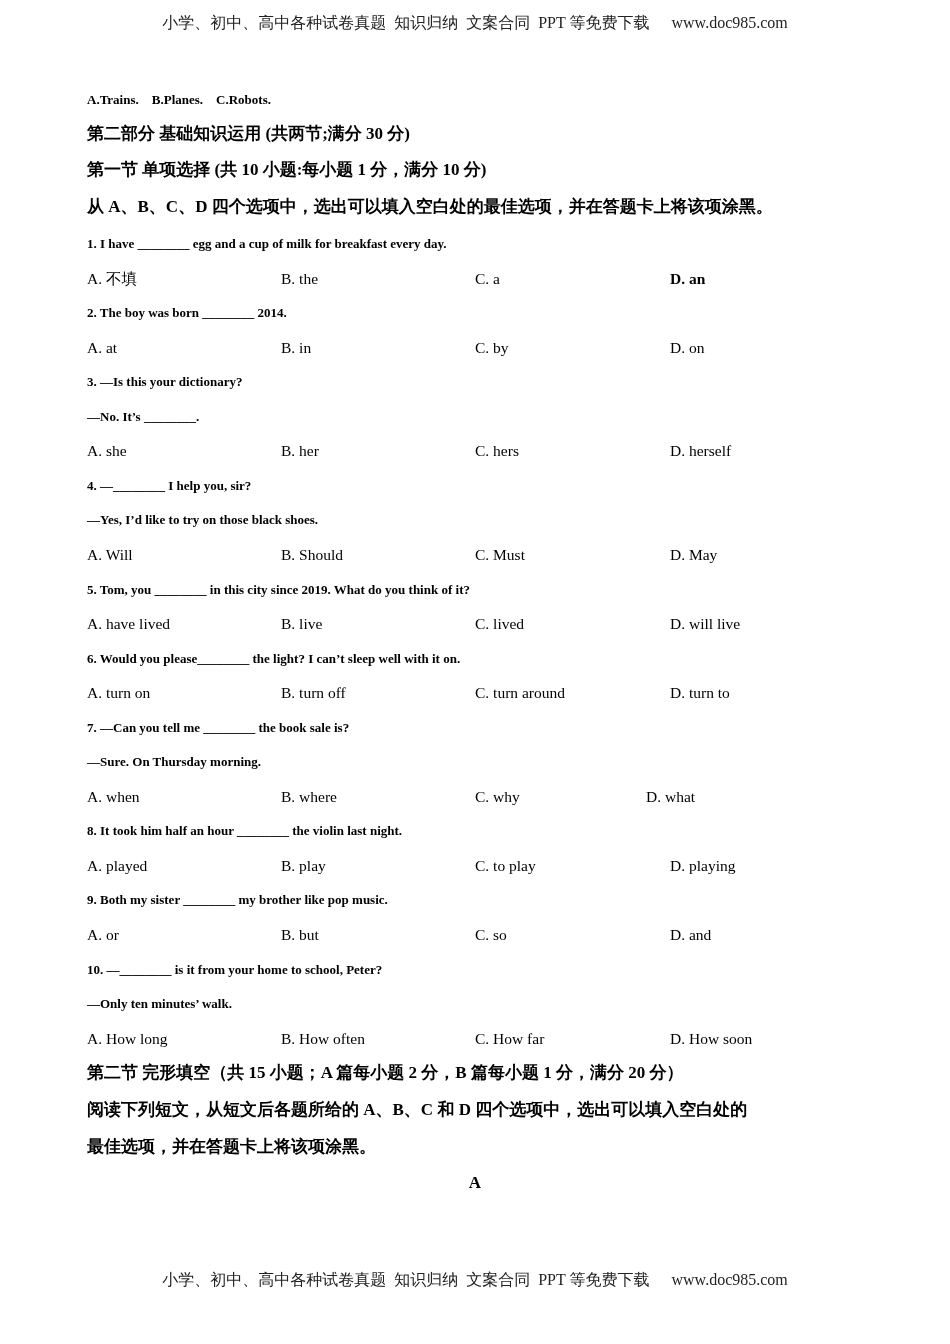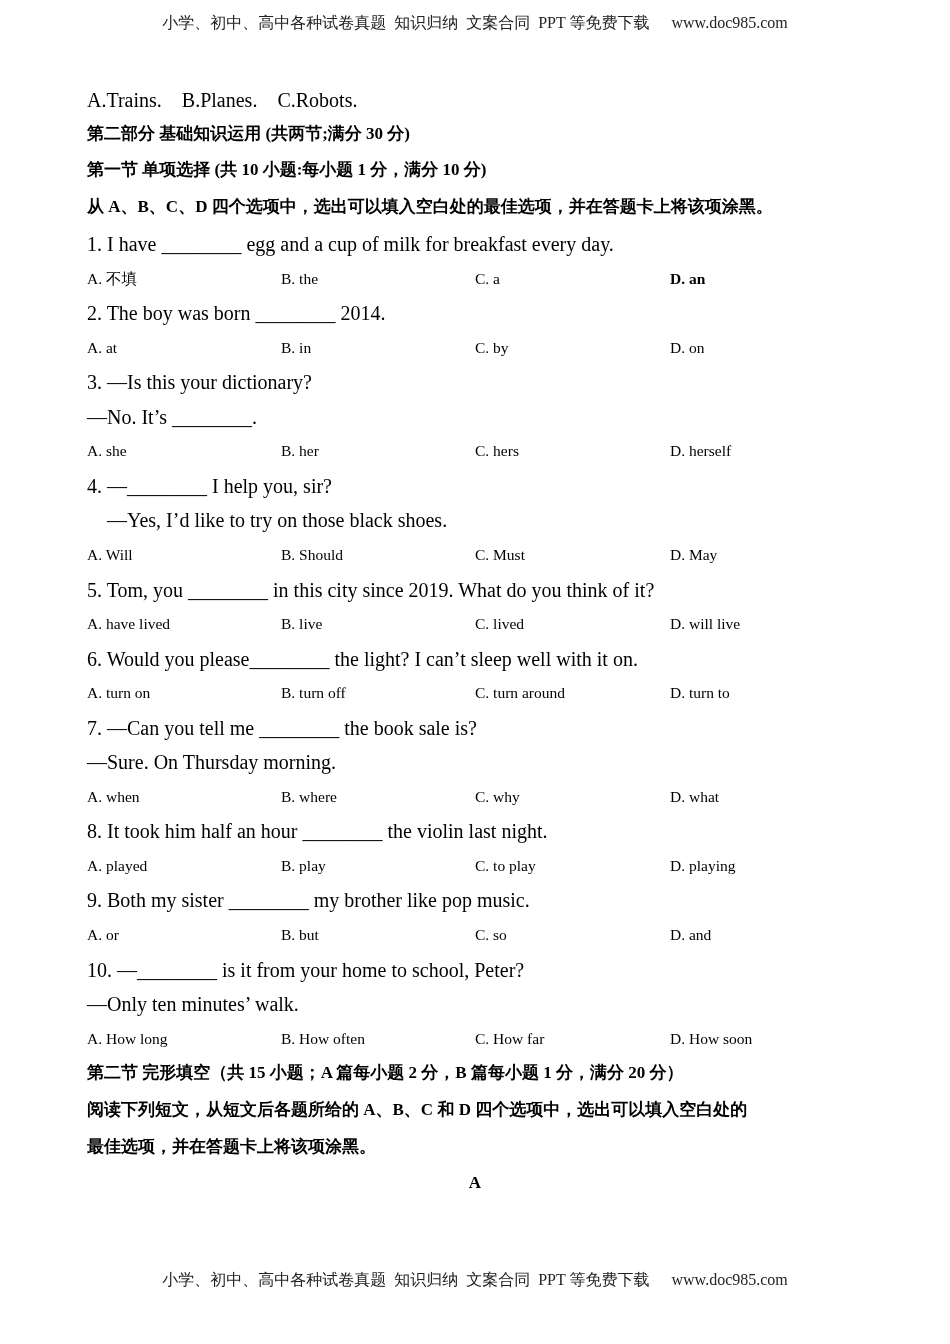--- a/index.html
+++ b/index.html
@@ -9,22 +9,23 @@
     color: #000;
   }
   .hdr, .ftr {
     position: absolute; left: 0; width: 950px; text-align: center;
     font-size: 16px; color: #222; white-space: pre;
   }
   .hdr { top: 13px; }
   .ftr { top: 1270px; }
   .hdr .url, .ftr .url { margin-left: 22px; }
   .line {
-    position: absolute; left: 87px; font-size: 20px; line-height: 20px;
+    position: absolute; left: 87px; font-size: 13px; line-height: 20px;
     white-space: pre;
+    font-weight: bold;
   }
   .bold { font-weight: bold; font-size: 17px; }
   .opt { position: absolute; font-size: 15.5px; line-height: 20px; white-space: pre; }
   .center { left: 0; width: 950px; text-align: center; }
 </style>
 </head>
 <body>
 
 <div class="hdr"><span>小学、初中、高中各种试卷真题  知识归纳  文案合同  PPT 等免费下载</span><span class="url">www.doc985.com</span></div>
 
@@ -45,41 +46,41 @@
     <div class="opt" style="top: 338px; left: 281px;">B. in</div>
     <div class="opt" style="top: 338px; left: 475px;">C. by</div>
     <div class="opt" style="top: 338px; left: 670px;">D. on</div>
     <div class="line" style="top: 372px;">3. —Is this your dictionary?</div>
     <div class="line" style="top: 407px;">—No. It’s ________.</div>
     <div class="opt" style="top: 441px; left: 87px;">A. she</div>
     <div class="opt" style="top: 441px; left: 281px;">B. her</div>
     <div class="opt" style="top: 441px; left: 475px;">C. hers</div>
     <div class="opt" style="top: 441px; left: 670px;">D. herself</div>
     <div class="line" style="top: 476px;">4. —________ I help you, sir?</div>
-    <div class="line" style="top: 510px; margin-left: 20px;">—Yes, I’d like to try on those black shoes.</div>
+    <div class="line" style="top: 510px;">—Yes, I’d like to try on those black shoes.</div>
     <div class="opt" style="top: 545px; left: 87px;">A. Will</div>
     <div class="opt" style="top: 545px; left: 281px;">B. Should</div>
     <div class="opt" style="top: 545px; left: 475px;">C. Must</div>
     <div class="opt" style="top: 545px; left: 670px;">D. May</div>
     <div class="line" style="top: 580px;">5. Tom, you ________ in this city since 2019. What do you think of it?</div>
     <div class="opt" style="top: 614px; left: 87px;">A. have lived</div>
     <div class="opt" style="top: 614px; left: 281px;">B. live</div>
     <div class="opt" style="top: 614px; left: 475px;">C. lived</div>
     <div class="opt" style="top: 614px; left: 670px;">D. will live</div>
     <div class="line" style="top: 649px;">6. Would you please________ the light? I can’t sleep well with it on.</div>
     <div class="opt" style="top: 683px; left: 87px;">A. turn on</div>
     <div class="opt" style="top: 683px; left: 281px;">B. turn off</div>
     <div class="opt" style="top: 683px; left: 475px;">C. turn around</div>
     <div class="opt" style="top: 683px; left: 670px; text-align: right;">D. turn to</div>
     <div class="line" style="top: 718px;">7. —Can you tell me ________ the book sale is?</div>
     <div class="line" style="top: 752px;">—Sure. On Thursday morning.</div>
     <div class="opt" style="top: 787px; left: 87px;">A. when</div>
     <div class="opt" style="top: 787px; left: 281px;">B. where</div>
     <div class="opt" style="top: 787px; left: 475px;">C. why</div>
-    <div class="opt" style="top: 787px; left: 670px;">D. what</div>
+    <div class="opt" style="top: 787px; left: 646px;">D. what</div>
     <div class="line" style="top: 821px;">8. It took him half an hour ________ the violin last night.</div>
     <div class="opt" style="top: 856px; left: 87px;">A. played</div>
     <div class="opt" style="top: 856px; left: 281px;">B. play</div>
     <div class="opt" style="top: 856px; left: 475px;">C. to play</div>
     <div class="opt" style="top: 856px; left: 670px;">D. playing</div>
     <div class="line" style="top: 890px;">9. Both my sister ________ my brother like pop music.</div>
     <div class="opt" style="top: 925px; left: 87px;">A. or</div>
     <div class="opt" style="top: 925px; left: 281px;">B. but</div>
     <div class="opt" style="top: 925px; left: 475px;">C. so</div>
     <div class="opt" style="top: 925px; left: 670px;">D. and</div>

